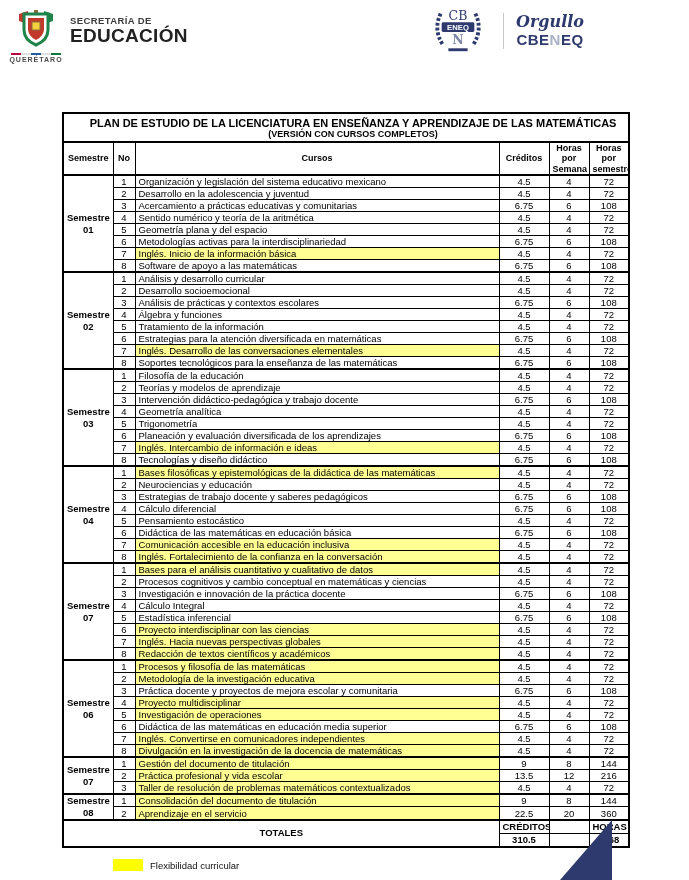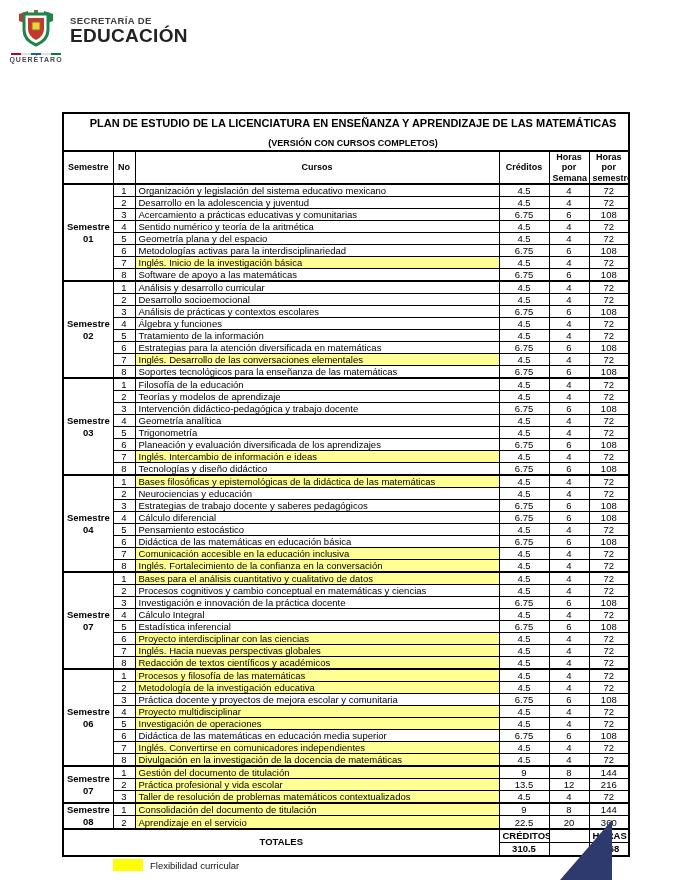--- a/index.html
+++ b/index.html
@@ -35,21 +35,21 @@
     font-size:13px; font-weight:bold; color:#111; }
 
   
   table.plan { position:absolute; left:62px; top:112px; width:566px;
     border-collapse:collapse; table-layout:fixed; border:2px solid #000;
     font-size:9.5px; color:#000; }
   table.plan th, table.plan td { border:1px solid #000; padding:0 3px; overflow:hidden; }
 
   tr.t-title-row th { border-bottom:2px solid #000; padding:3px 2px 2px 16px; }
   .t-title { font-size:11px; font-weight:bold; text-align:center; }
-  .t-subtitle { font-size:9px; font-weight:bold; text-align:center; margin-top:9px; }
+  .t-subtitle { font-size:9px; font-weight:bold; text-align:center; margin-top:0; }
 
   tr.col-head-row th { font-size:9px; font-weight:bold; text-align:center;
     height:26px; line-height:1.15; white-space:normal; border-bottom:2px solid #000; }
 
   tbody td { height:12px; line-height:11px; white-space:nowrap; }
   td.td-no { text-align:center; border-top:1px solid #ababab; border-bottom:1px solid #ababab; }
   td.td-name { text-align:left; padding-left:4px; border-top:1px solid #ababab; border-bottom:1px solid #ababab; }
   td.td-num { text-align:center; border-top:1px solid #ababab; border-bottom:1px solid #ababab; }
   td.flex { background:#ffff94; }
   td.sem-cell { font-weight:bold; text-align:center; vertical-align:middle;
@@ -86,20 +86,36 @@
       </svg>
       <div class="qro-bar"></div>
       <div class="qro-text">QUERÉTARO</div>
     </div>
     <div class="sec-text">
       <div class="sec-line1">SECRETARÍA DE</div>
       <div class="sec-line2">EDUCACIÓN</div>
     </div>
   </div>
 
+  <div class="logo-right">
+    <svg class="emblem" viewBox="0 0 60 52">
+      <path d="M12 8 Q4 24 14 40" fill="none" stroke="#2e3a6e" stroke-width="4" stroke-dasharray="3 2"></path>
+      <path d="M48 8 Q56 24 46 40" fill="none" stroke="#2e3a6e" stroke-width="4" stroke-dasharray="3 2"></path>
+      <text x="30" y="15" text-anchor="middle" font-family="DejaVu Serif, serif" font-size="13" fill="#2e3a6e">CB</text>
+      <rect x="13" y="17" width="34" height="10" rx="1.5" fill="#2e3a6e"></rect>
+      <text x="30" y="25" text-anchor="middle" font-family="Liberation Sans, sans-serif" font-weight="bold" font-size="8" fill="#ffffff">ENEQ</text>
+      <text x="30" y="40" text-anchor="middle" font-family="DejaVu Serif, serif" font-weight="bold" font-size="13" fill="#7c86a8">N</text>
+      <rect x="20" y="44" width="20" height="3" fill="#2e3a6e"></rect>
+    </svg>
+    <div class="logo-divider"></div>
+    <div class="tagline">
+      <span class="tagline-script">Orgullo</span>
+      <span class="tagline-word"><span>CBE</span><span class="light">N</span><span>EQ</span></span>
+    </div>
+  </div>
 
 
   <table class="plan">
     <colgroup>
       <col style="width:50px">
         <col style="width:22px">
         <col style="width:364px">
       <col style="width:50px">
         <col style="width:40px">
         <col style="width:40px">
@@ -162,21 +178,21 @@
         </tr>
         <tr>
           <td class="td-no">6</td>
           <td class="td-name">Metodologías activas para la interdisciplinariedad</td>
           <td class="td-num">6.75</td>
           <td class="td-num">6</td>
           <td class="td-num">108</td>
         </tr>
         <tr>
           <td class="td-no">7</td>
-          <td class="td-name flex">Inglés. Inicio de la investigación básica</td>
+          <td class="td-name flex">Inglés. Inicio de la información básica</td>
           <td class="td-num">4.5</td>
           <td class="td-num">4</td>
           <td class="td-num">72</td>
         </tr>
         <tr>
           <td class="td-no">8</td>
           <td class="td-name">Software de apoyo a las matemáticas</td>
           <td class="td-num">6.75</td>
           <td class="td-num">6</td>
           <td class="td-num">108</td>

